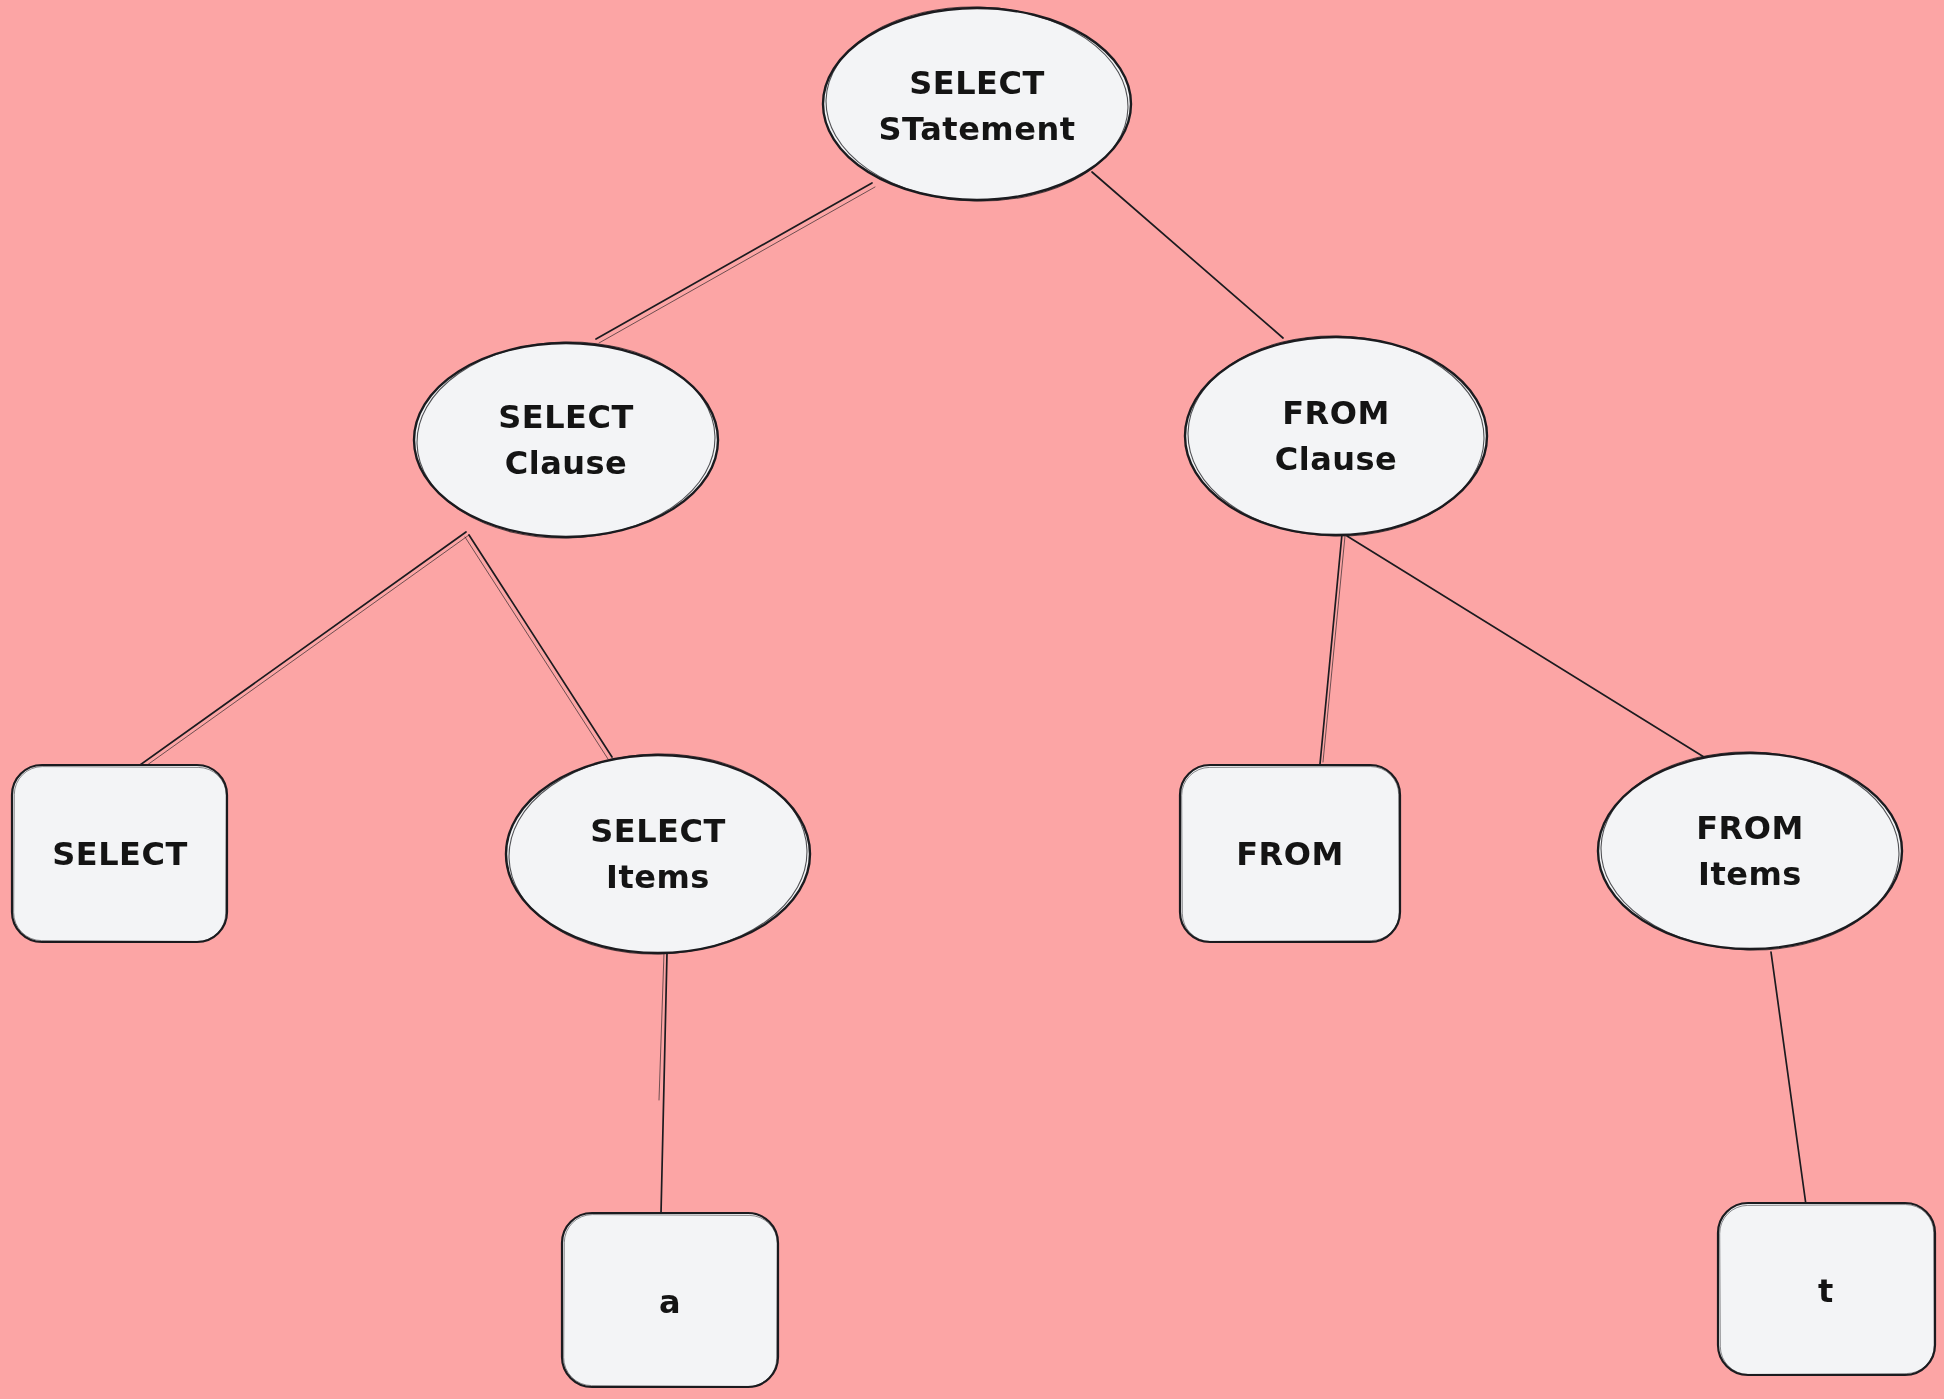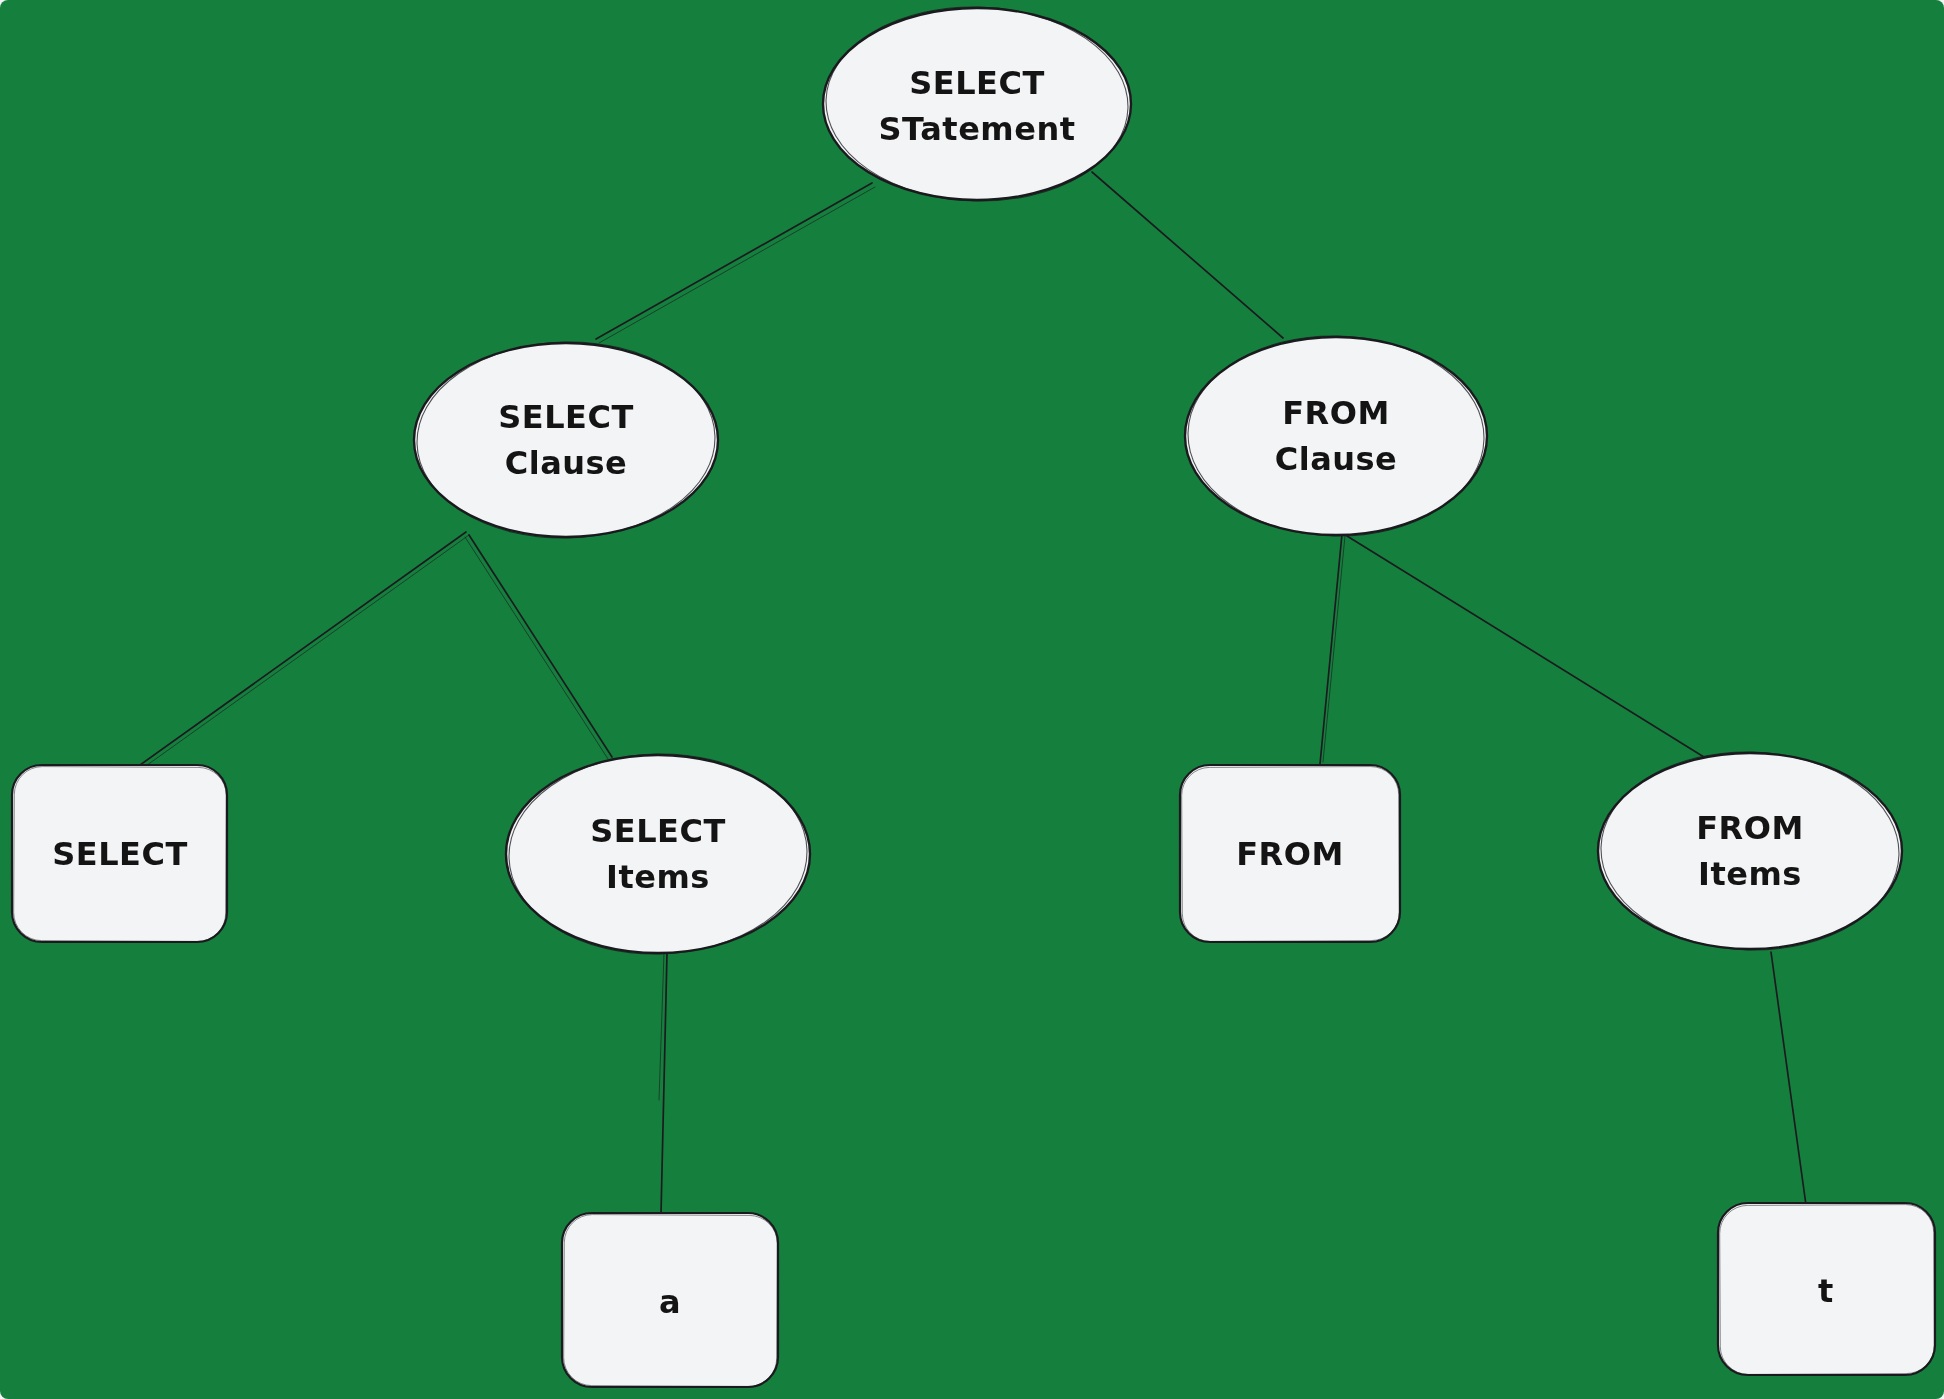--- a/index.html
+++ b/index.html
@@ -1,23 +1,22 @@
 <!DOCTYPE html>
 <html><head>
 <meta charset="utf-8">
 <style>
   html, body { margin: 0; padding: 0; }
   body { background: #f3f4f6; }
   .canvas {
     position: relative;
     width: 1944px;
     height: 1399px;
-    background: #15803d;
+    background: #fca5a5;
     overflow: hidden;
-    border-radius: 8px;
   }
   svg { position: absolute; inset: 0; }
   .shape {
     fill: #f3f4f6;
     stroke: #1b1b1f;
     stroke-width: 2.4;
   }
   .shape2 {
     fill: none;
     stroke: #1b1b1f;

